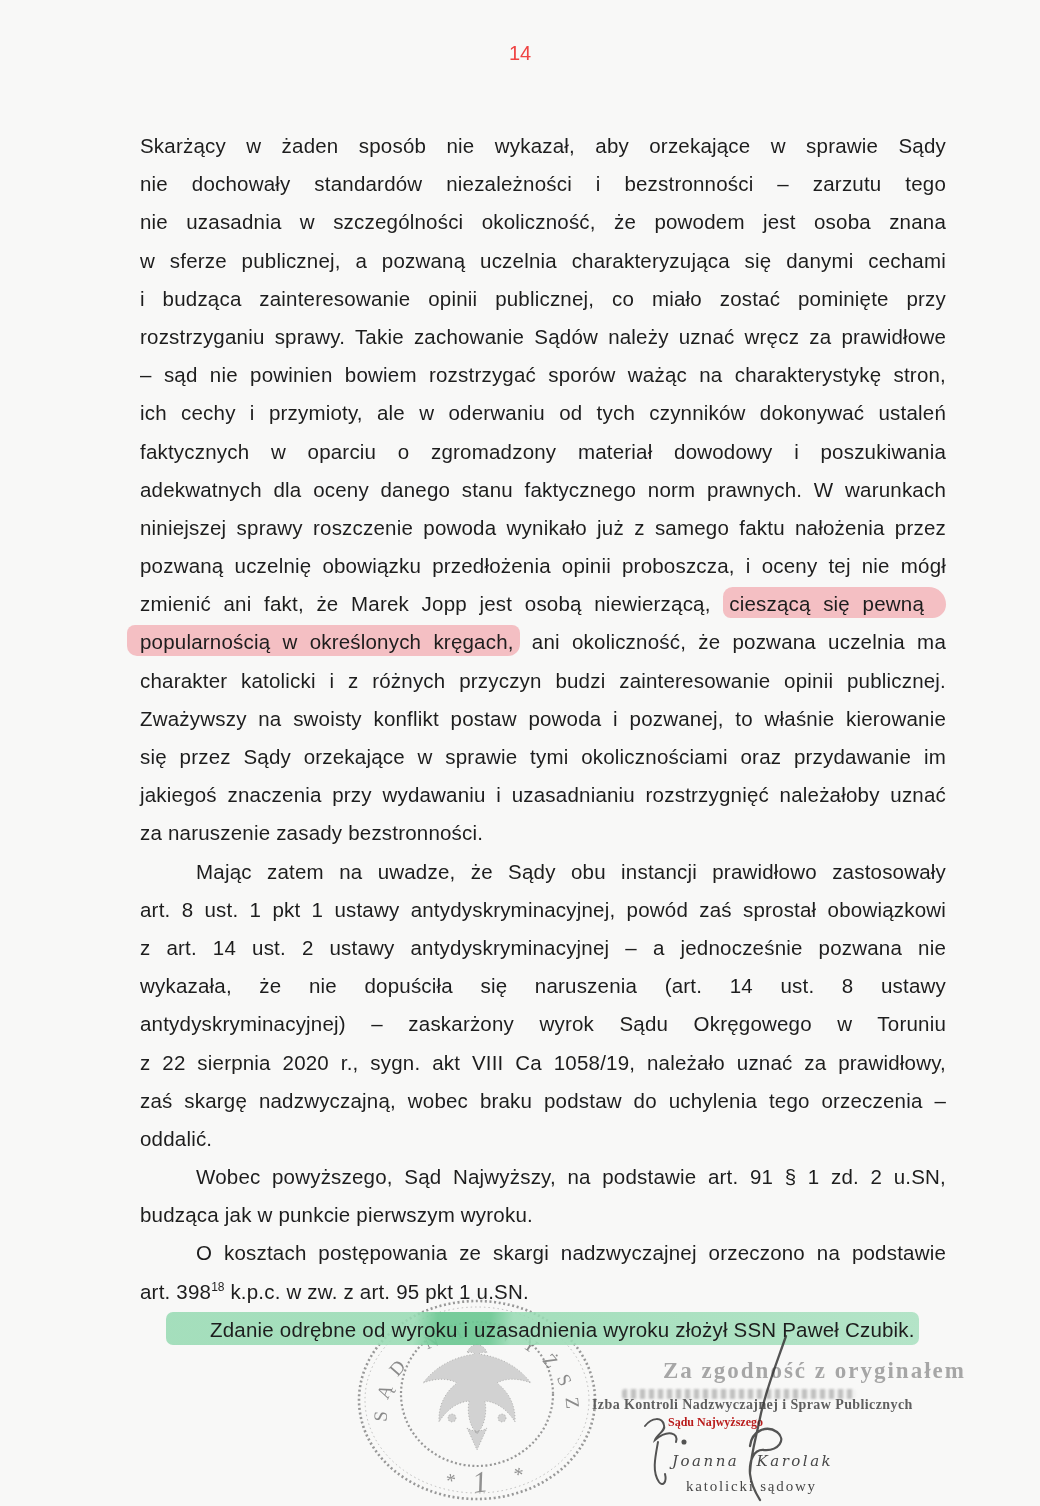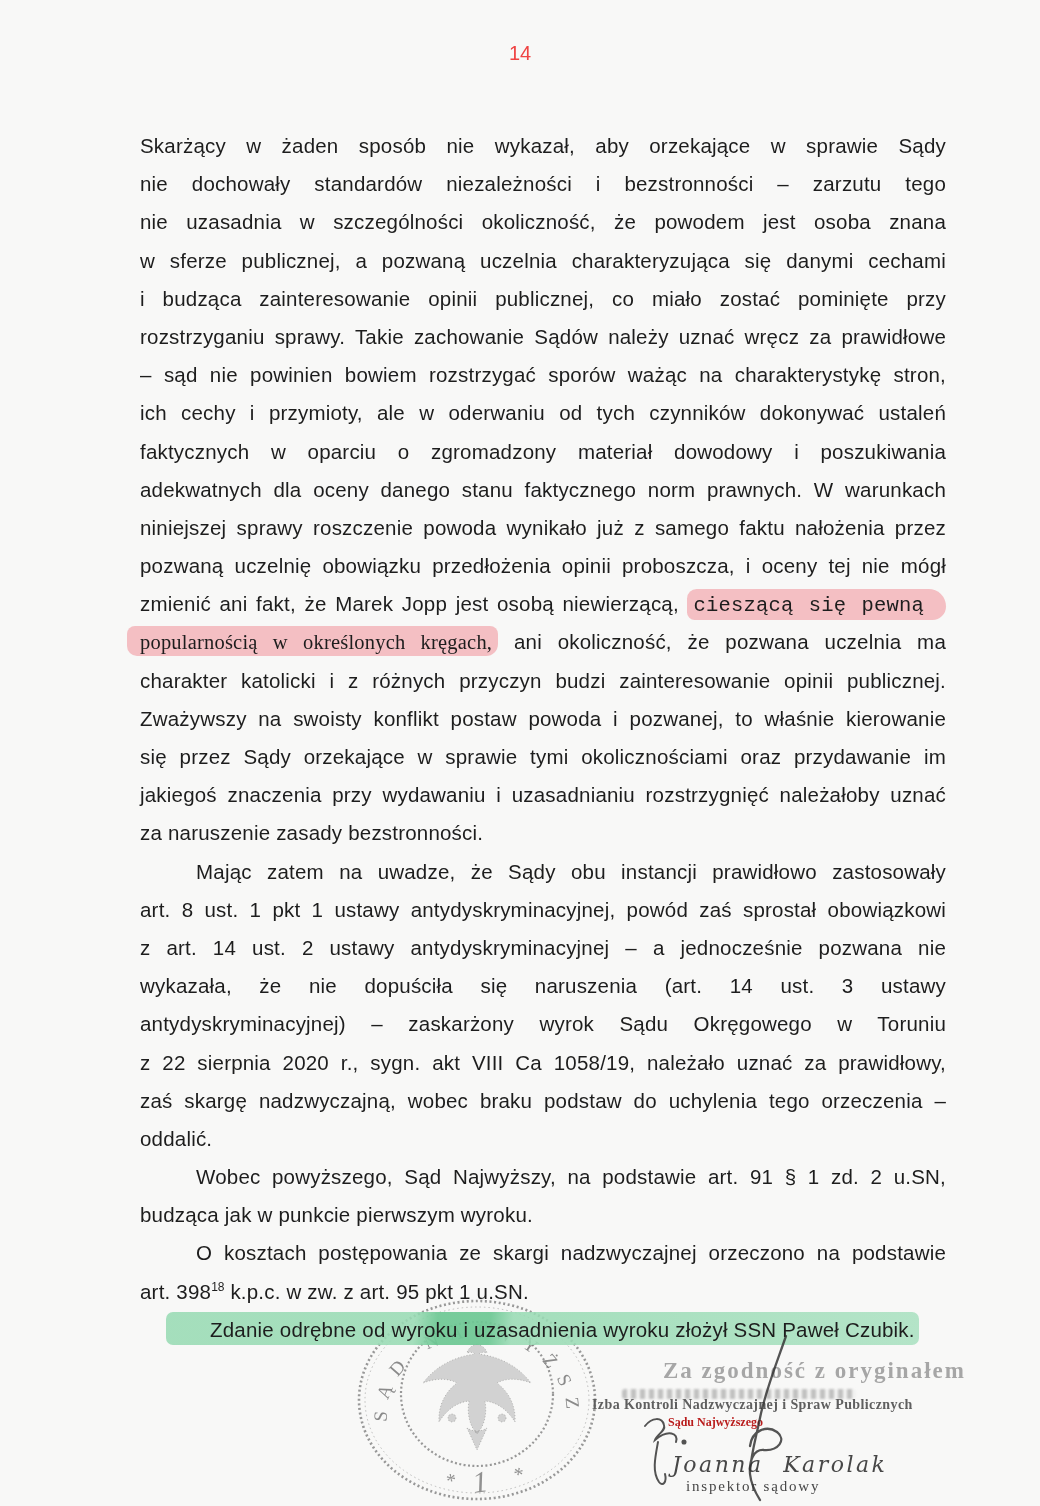--- a/index.html
+++ b/index.html
@@ -6,39 +6,39 @@
   .page{position:relative;width:1040px;height:1506px;background:#f8f8f7;overflow:hidden;
         font-family:"Liberation Sans",sans-serif;color:#1d1d1d;}
   .pageno{position:absolute;top:42px;left:0;right:0;text-align:center;font-size:20px;color:#ef4444;}
   #doc-lines{position:absolute;left:140px;top:127px;width:806px;z-index:3;}
   .line{height:38.2px;line-height:38.2px;font-size:20.5px;letter-spacing:.2px;
         text-align:justify;text-align-last:justify;}
   .line.last{text-align:left;text-align-last:left;}
   .line.indent{padding-left:56px;}
   .sup{vertical-align:super;font-size:12px;line-height:0;letter-spacing:0;}
   .hl-pink{background:rgba(243,184,189,.9);padding:5px 6px 3px 6px;border-radius:9px;}
-  .hl-pink.hl-tail{padding-right:22px;border-radius:10px 18px 14px 8px;font-family:Liberation Mono, monospace;}
-  .hl-pink.hl-lead{margin-left:-13px;padding-left:13px;border-radius:8px 8px 12px 10px;font-family:Liberation Serif, serif;}
+  .hl-pink.hl-tail{padding-right:22px;border-radius:10px 18px 14px 8px;}
+  .hl-pink.hl-lead{margin-left:-13px;padding-left:13px;border-radius:8px 8px 12px 10px;}
   .hl-green{background-image:linear-gradient(96deg,
       rgba(153,219,180,.88) 0%, rgba(153,219,180,.88) 33%,
       rgba(110,200,148,.93) 36%, rgba(110,200,148,.93) 43%,
       rgba(153,219,180,.88) 46%, rgba(163,223,188,.8) 100%);
       padding:6px 4px 4px 44px;margin-left:-30px;border-radius:7px;}
   .seal{position:absolute;left:352px;top:1294px;width:250px;height:212px;z-index:1;filter:blur(.3px);}
   .cert{position:absolute;z-index:2;font-family:"Liberation Serif",serif;}
   .cert-za{left:620px;top:1358px;font-size:23px;font-weight:700;color:#9e9e9e;
            letter-spacing:2px;filter:blur(.5px);opacity:.9;margin-left:43px;}
   .smudge{position:absolute;left:622px;top:1389px;width:234px;height:10px;z-index:2;
           background:repeating-linear-gradient(90deg,rgba(110,110,110,.4) 0 5px,rgba(200,200,200,.12) 5px 9px);
           filter:blur(1.3px);border-radius:3px;}
   .cert-izba{left:592px;top:1397px;font-size:14px;font-weight:700;color:#5f5f5f;
              letter-spacing:.4px;filter:blur(.3px);}
   .cert-sad{left:668px;top:1415px;font-size:12px;font-weight:700;color:#b91c1c;filter:blur(.3px);}
   .cert-name{left:672px;top:1452px;font-family:"DejaVu Serif",serif;font-style:italic;
-             font-size:22px;color:#474747;letter-spacing:2.5px;word-spacing:10px;filter:blur(.2px);}
+             font-size:15px;color:#474747;letter-spacing:2.5px;word-spacing:10px;filter:blur(.2px);}
   .cert-title{left:686px;top:1478px;font-size:15px;color:#474747;letter-spacing:1.8px;filter:blur(.2px);}
   .sig-svg{position:absolute;left:600px;top:1330px;width:240px;height:176px;z-index:4;}
 </style>
 </head>
 <body>
 
 <div class="page">
 
   <div class="pageno">14</div>
 
@@ -81,38 +81,38 @@
       <div class="line"><span>zmienić ani fakt, że Marek Jopp jest osobą niewierzącą, </span><span class="hl-pink hl-tail">cieszącą się pewną</span></div>
       <div class="line"><span class="hl-pink hl-lead">popularnością w określonych kręgach,</span><span> ani okoliczność, że pozwana uczelnia ma</span></div>
       <div class="line"><span>charakter katolicki i z różnych przyczyn budzi zainteresowanie opinii publicznej.</span></div>
       <div class="line"><span>Zważywszy na swoisty konflikt postaw powoda i pozwanej, to właśnie kierowanie</span></div>
       <div class="line"><span>się przez Sądy orzekające w sprawie tymi okolicznościami oraz przydawanie im</span></div>
       <div class="line"><span>jakiegoś znaczenia przy wydawaniu i uzasadnianiu rozstrzygnięć należałoby uznać</span></div>
       <div class="line last"><span>za naruszenie zasady bezstronności.</span></div>
       <div class="line indent"><span>Mając zatem na uwadze, że Sądy obu instancji prawidłowo zastosowały</span></div>
       <div class="line"><span>art. 8 ust. 1 pkt 1 ustawy antydyskryminacyjnej, powód zaś sprostał obowiązkowi</span></div>
       <div class="line"><span>z art. 14 ust. 2 ustawy antydyskryminacyjnej – a jednocześnie pozwana nie</span></div>
-      <div class="line"><span>wykazała, że nie dopuściła się naruszenia (art. 14 ust. 3 ustawy</span></div>
+      <div class="line"><span>wykazała, że nie dopuściła się naruszenia (art. 14 ust. 8 ustawy</span></div>
       <div class="line"><span>antydyskryminacyjnej) – zaskarżony wyrok Sądu Okręgowego w Toruniu</span></div>
       <div class="line"><span>z 22 sierpnia 2020 r., sygn. akt VIII Ca 1058/19, należało uznać za prawidłowy,</span></div>
       <div class="line"><span>zaś skargę nadzwyczajną, wobec braku podstaw do uchylenia tego orzeczenia –</span></div>
       <div class="line last"><span>oddalić.</span></div>
       <div class="line indent"><span>Wobec powyższego, Sąd Najwyższy, na podstawie art. 91 § 1 zd. 2 u.SN,</span></div>
       <div class="line last"><span>budząca jak w punkcie pierwszym wyroku.</span></div>
       <div class="line indent"><span>O kosztach postępowania ze skargi nadzwyczajnej orzeczono na podstawie</span></div>
       <div class="line last"><span>art. 398</span><span class="sup">18</span><span> k.p.c. w zw. z art. 95 pkt 1 u.SN.</span></div>
       <div class="line last indent"><span class="hl-green">Zdanie odrębne od wyroku i uzasadnienia wyroku złożył SSN Paweł Czubik.</span></div>
     </div>
 
   <div class="cert cert-za">Za zgodność z oryginałem</div>
   <div class="smudge"></div>
   <div class="cert cert-izba">Izba Kontroli Nadzwyczajnej i Spraw Publicznych</div>
   <div class="cert cert-sad">Sądu Najwyższego</div>
   <div class="cert cert-name">Joanna Karolak</div>
-  <div class="cert cert-title">inspektor sądowy</div>
+  <div class="cert cert-title">katolicki sądowy</div>
 
   <svg class="sig-svg" viewBox="0 0 240 176" aria-hidden="true">
     <g fill="none" stroke="#2f2f2f" stroke-width="2.3" stroke-linecap="round" opacity="0.82">
       <path d="M 186 6 C 177 32, 165 62, 160 88 C 156 108, 151 124, 150 142 M 150 116 C 152 100, 167 95, 177 102 C 187 110, 178 121, 164 120 C 154 119, 149 130, 150 144 C 151 154, 155 162, 160 170"></path>
       <path stroke-width="2" d="M 45 96 C 52 87, 62 87, 64 95 C 66 101, 57 104, 55 110 C 68 99, 79 103, 76 112 M 58 112 C 55 128, 52 142, 59 152 C 63 157, 67 152, 65 144"></path>
       <circle cx="84" cy="112" r="1.4" fill="#2f2f2f"></circle>
     </g>
   </svg>
 
 </div>

